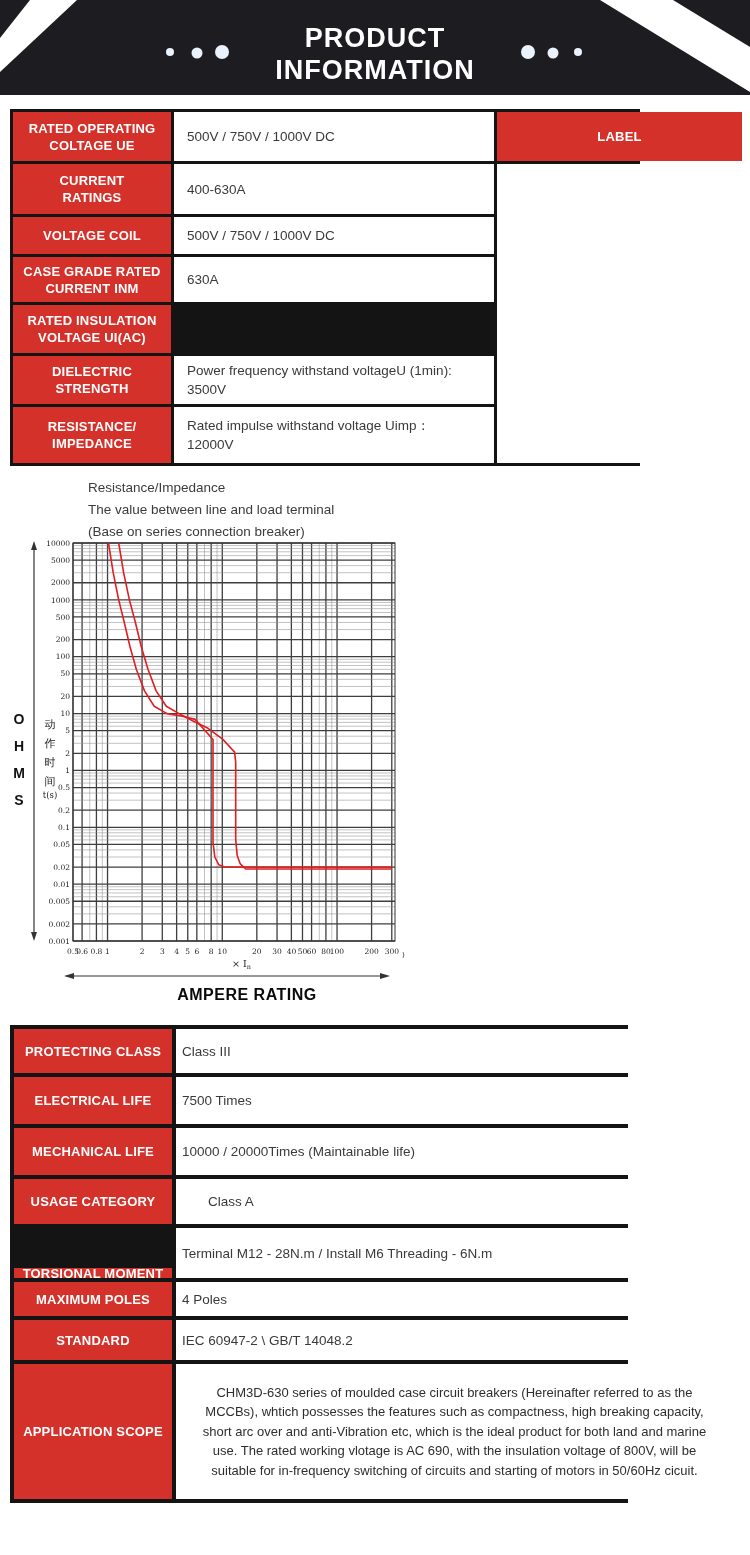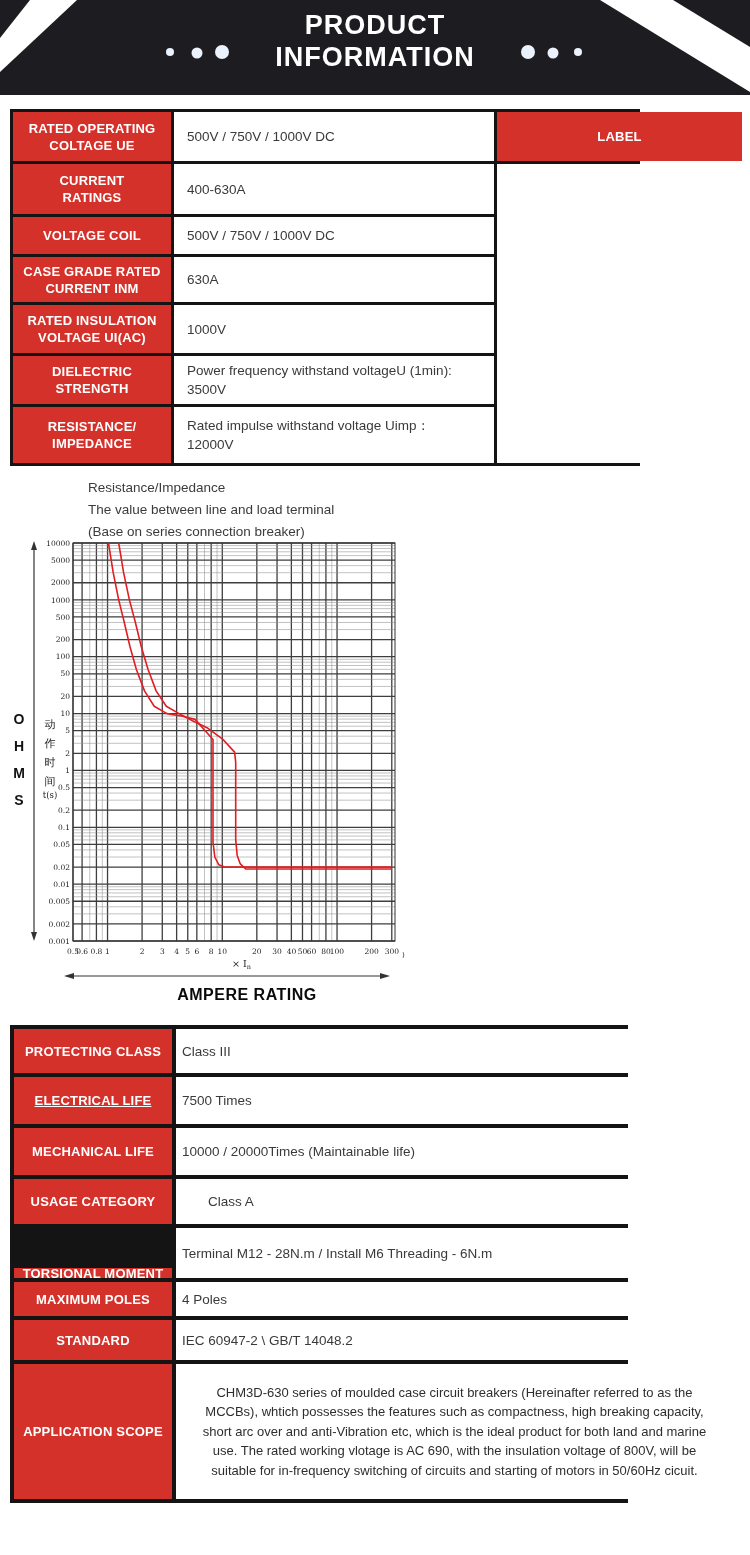--- a/index.html
+++ b/index.html
@@ -1,21 +1,21 @@
 <!DOCTYPE html>
 <html><head>
 <meta charset="utf-8">
 <style>
   html,body{margin:0;padding:0;background:#fff;}
   .page{position:relative;width:750px;height:1555px;background:#fff;overflow:hidden;
         font-family:"Liberation Sans",sans-serif;}
   
   .banner{position:absolute;left:0;top:0;width:750px;height:95px;background:#1d1d21;overflow:hidden;}
   .banner svg{position:absolute;left:0;top:0;}
-  .banner-title{position:absolute;left:0;top:9px;width:750px;text-align:center;color:#fff;
+  .banner-title{position:absolute;left:0;top:22px;width:750px;text-align:center;color:#fff;
         font-size:27px;line-height:32px;font-weight:bold;letter-spacing:1px;white-space:pre-line;}
   
   .spec-table{position:absolute;background:#141414;display:grid;box-sizing:border-box;}
   #table1{left:10px;top:109px;width:630px;padding:3px;gap:3px;
           grid-template-columns:158px 320px 245px;
           grid-template-rows:49px 50px 37px 45px 48px 48px 56px;}
   #table2{left:10px;top:1025px;width:618px;padding:4px;gap:4px;
           grid-template-columns:158px 565px;
           grid-template-rows:44px 47px 47px 45px 50px 34px 40px 135px;}
   .cell{display:flex;align-items:center;box-sizing:border-box;}
@@ -61,21 +61,20 @@
       <div class="cell red" style="grid-area: 2 / 1;">CURRENT
 RATINGS</div>
       <div class="cell val" style="grid-area: 2 / 2;">400-630A</div>
       <div class="cell red" style="grid-area: 3 / 1;">VOLTAGE COIL</div>
       <div class="cell val" style="grid-area: 3 / 2;">500V / 750V / 1000V DC</div>
       <div class="cell red" style="grid-area: 4 / 1;">CASE GRADE RATED
 CURRENT INM</div>
       <div class="cell val" style="grid-area: 4 / 2;">630A</div>
       <div class="cell red" style="grid-area: 5 / 1;">RATED INSULATION
 VOLTAGE UI(AC)</div>
-      <div class="cell val" style="grid-area: 5 / 2;">1000V</div>
       <div class="cell red" style="grid-area: 6 / 1;">DIELECTRIC
 STRENGTH</div>
       <div class="cell val" style="grid-area: 6 / 2;">Power frequency withstand voltageU (1min):
 3500V</div>
       <div class="cell red" style="grid-area: 7 / 1;">RESISTANCE/
 IMPEDANCE</div>
       <div class="cell val" style="grid-area: 7 / 2;">Rated impulse withstand voltage Uimp：
 12000V</div>
       <div class="cell red" style="grid-area: 1 / 3;">LABEL</div>
       <div class="cell blank" style="grid-area: 2 / 3 / span 6;"></div>
@@ -239,21 +238,21 @@
       <text x="222" y="432" font-size="9.5" font-family="DejaVu Serif,serif" fill="#1d1d1d">× I<tspan font-size="6.5" dy="1.5">n</tspan></text>
       <line x1="62" y1="441" x2="372" y2="441" stroke="#333" stroke-width="1.2"></line>
       <polygon points="54,441 64,438 64,444" fill="#333"></polygon>
       <polygon points="380,441 370,438 370,444" fill="#333"></polygon>
       <text x="237" y="465" text-anchor="middle" font-size="16" font-weight="bold" letter-spacing="0.5" fill="#0a0a0a">AMPERE RATING</text>
     </svg>
 
   <div class="spec-table" id="table2">
       <div class="cell red" style="grid-area: 1 / 1;">PROTECTING CLASS</div>
       <div class="cell val" style="grid-area: 1 / 2;">Class III</div>
-      <div class="cell red" style="grid-area: 2 / 1; text-decoration: underline;">ELECTRICAL LIFE</div>
+      <div class="cell red" style="grid-area: 2 / 1;">ELECTRICAL LIFE</div>
       <div class="cell val" style="grid-area: 2 / 2;">7500 Times</div>
       <div class="cell red" style="grid-area: 3 / 1;">MECHANICAL LIFE</div>
       <div class="cell val" style="grid-area: 3 / 2;">10000 / 20000Times  (Maintainable life)</div>
       <div class="cell red" style="grid-area: 4 / 1;">USAGE CATEGORY</div>
       <div class="cell val" style="grid-area: 4 / 2; padding-left: 32px;">Class A</div>
       <div class="cell red" style="grid-area: 5 / 1; margin-top: 40px;">TORSIONAL MOMENT</div>
       <div class="cell val" style="grid-area: 5 / 2;"> Terminal M12 - 28N.m / Install M6 Threading - 6N.m</div>
       <div class="cell red" style="grid-area: 6 / 1;">MAXIMUM POLES</div>
       <div class="cell val" style="grid-area: 6 / 2;">4 Poles</div>
       <div class="cell red" style="grid-area: 7 / 1;">STANDARD</div>

